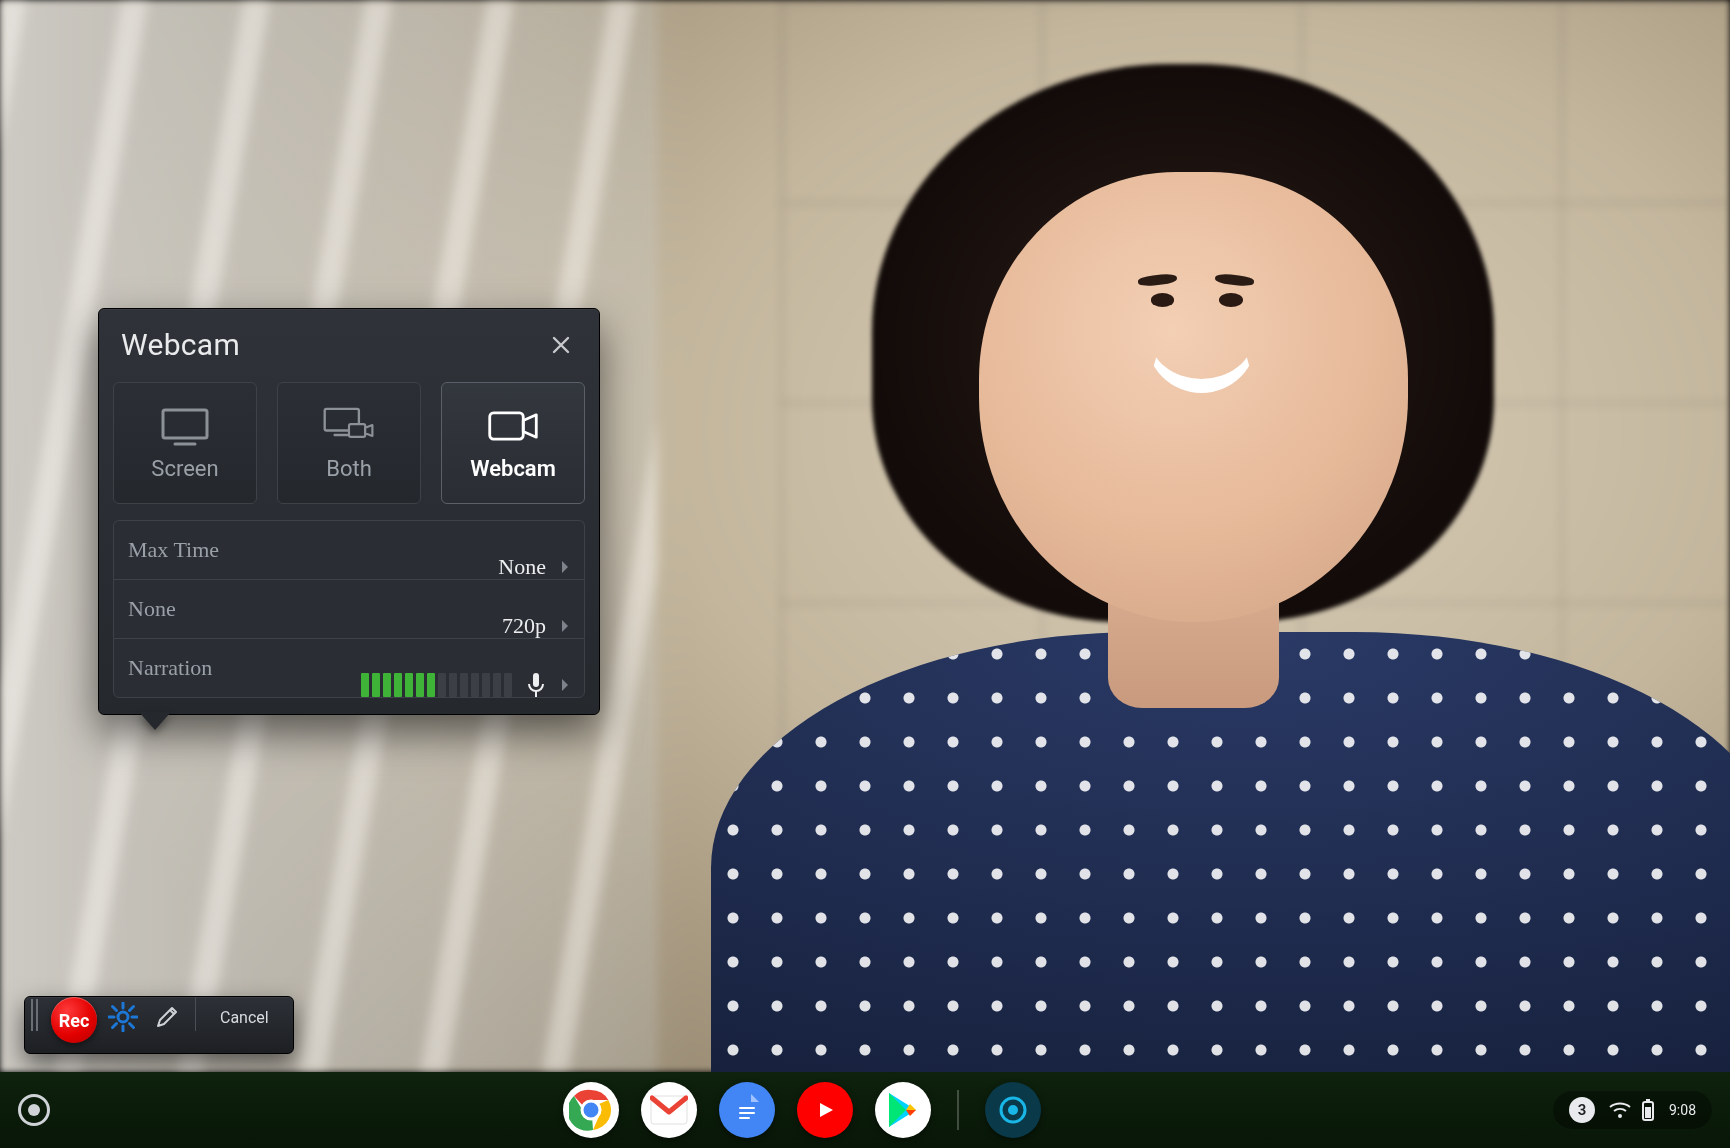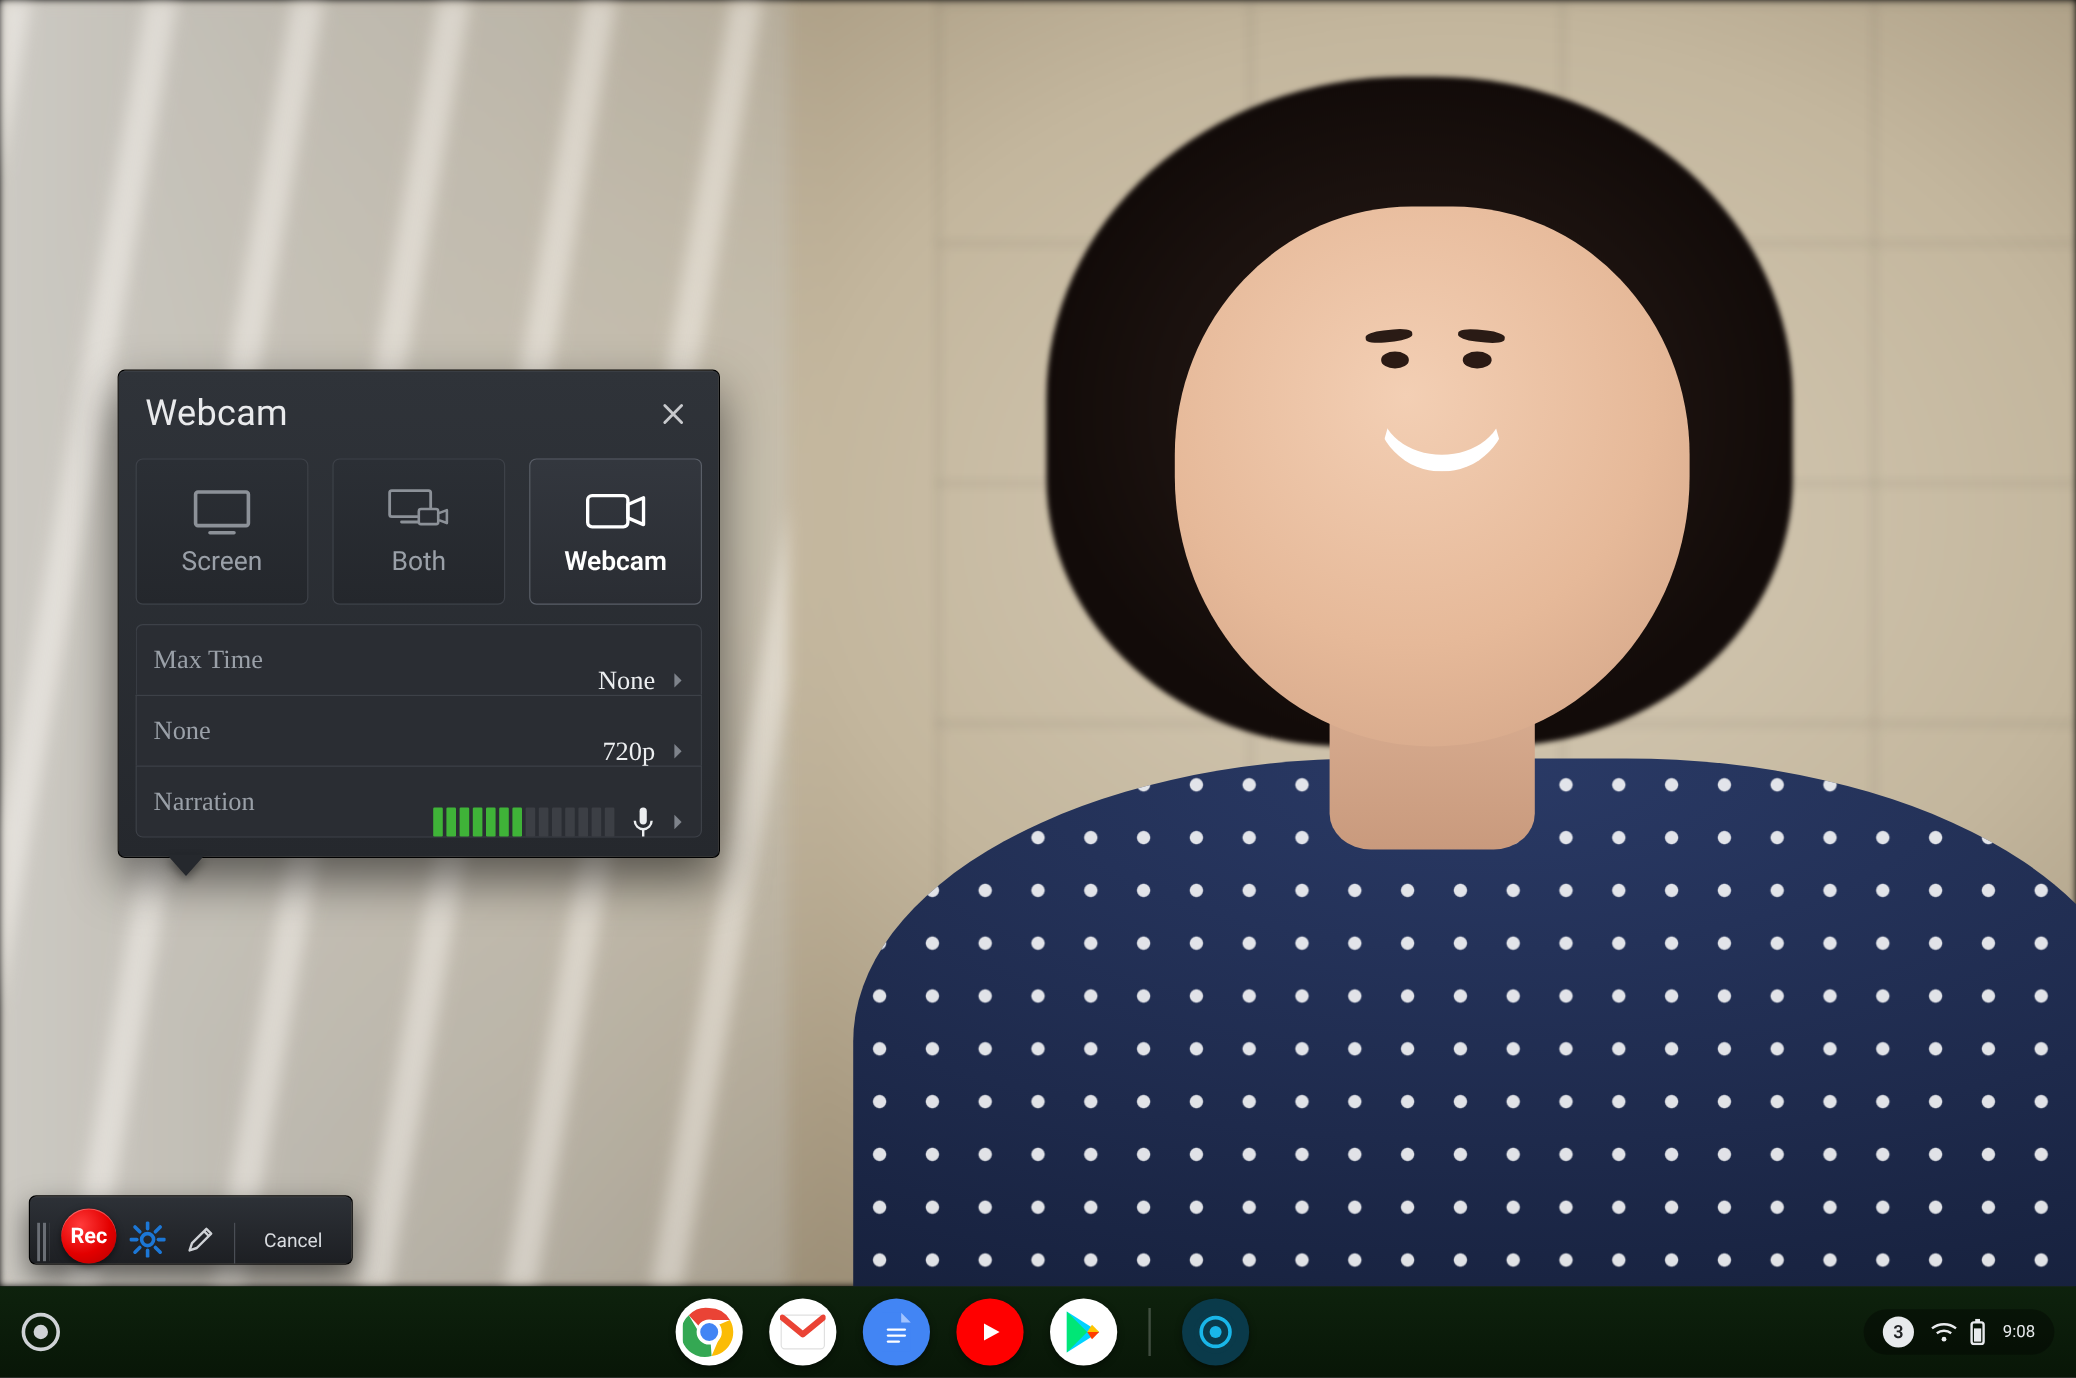--- a/index.html
+++ b/index.html
@@ -146,21 +146,21 @@
   
   .panel-tail{
     position:absolute;left:40px;bottom:-16px;width:0;height:0;
     border-left:16px solid transparent;border-right:16px solid transparent;
     border-top:18px solid #25282d;filter:drop-shadow(0 4px 4px rgba(0,0,0,.4));
   }
 
   
   .mini-toolbar{
     position:absolute;left:24px;bottom:calc(var(--shelf-height) + 18px);
-    height:56px;display:flex;align-items:flex-end;
+    height:56px;display:flex;align-items:flex-start;
     background:linear-gradient(#2d3137,#1d1f23);
     border:1px solid #000;border-radius:6px;
     box-shadow:0 10px 24px rgba(0,0,0,.55),inset 0 1px 0 rgba(255,255,255,.06);
     padding:0 10px 0 4px;gap:8px;color:#dfe2e6;
   }
   .grip{
     width:14px;height:36px;cursor:grab;display:flex;align-items:center;justify-content:center;
   }
   .grip-lines{width:10px;height:32px;background:repeating-linear-gradient(90deg,#6a6e75 0 2px,transparent 2px 5px);}
   .rec-btn{

